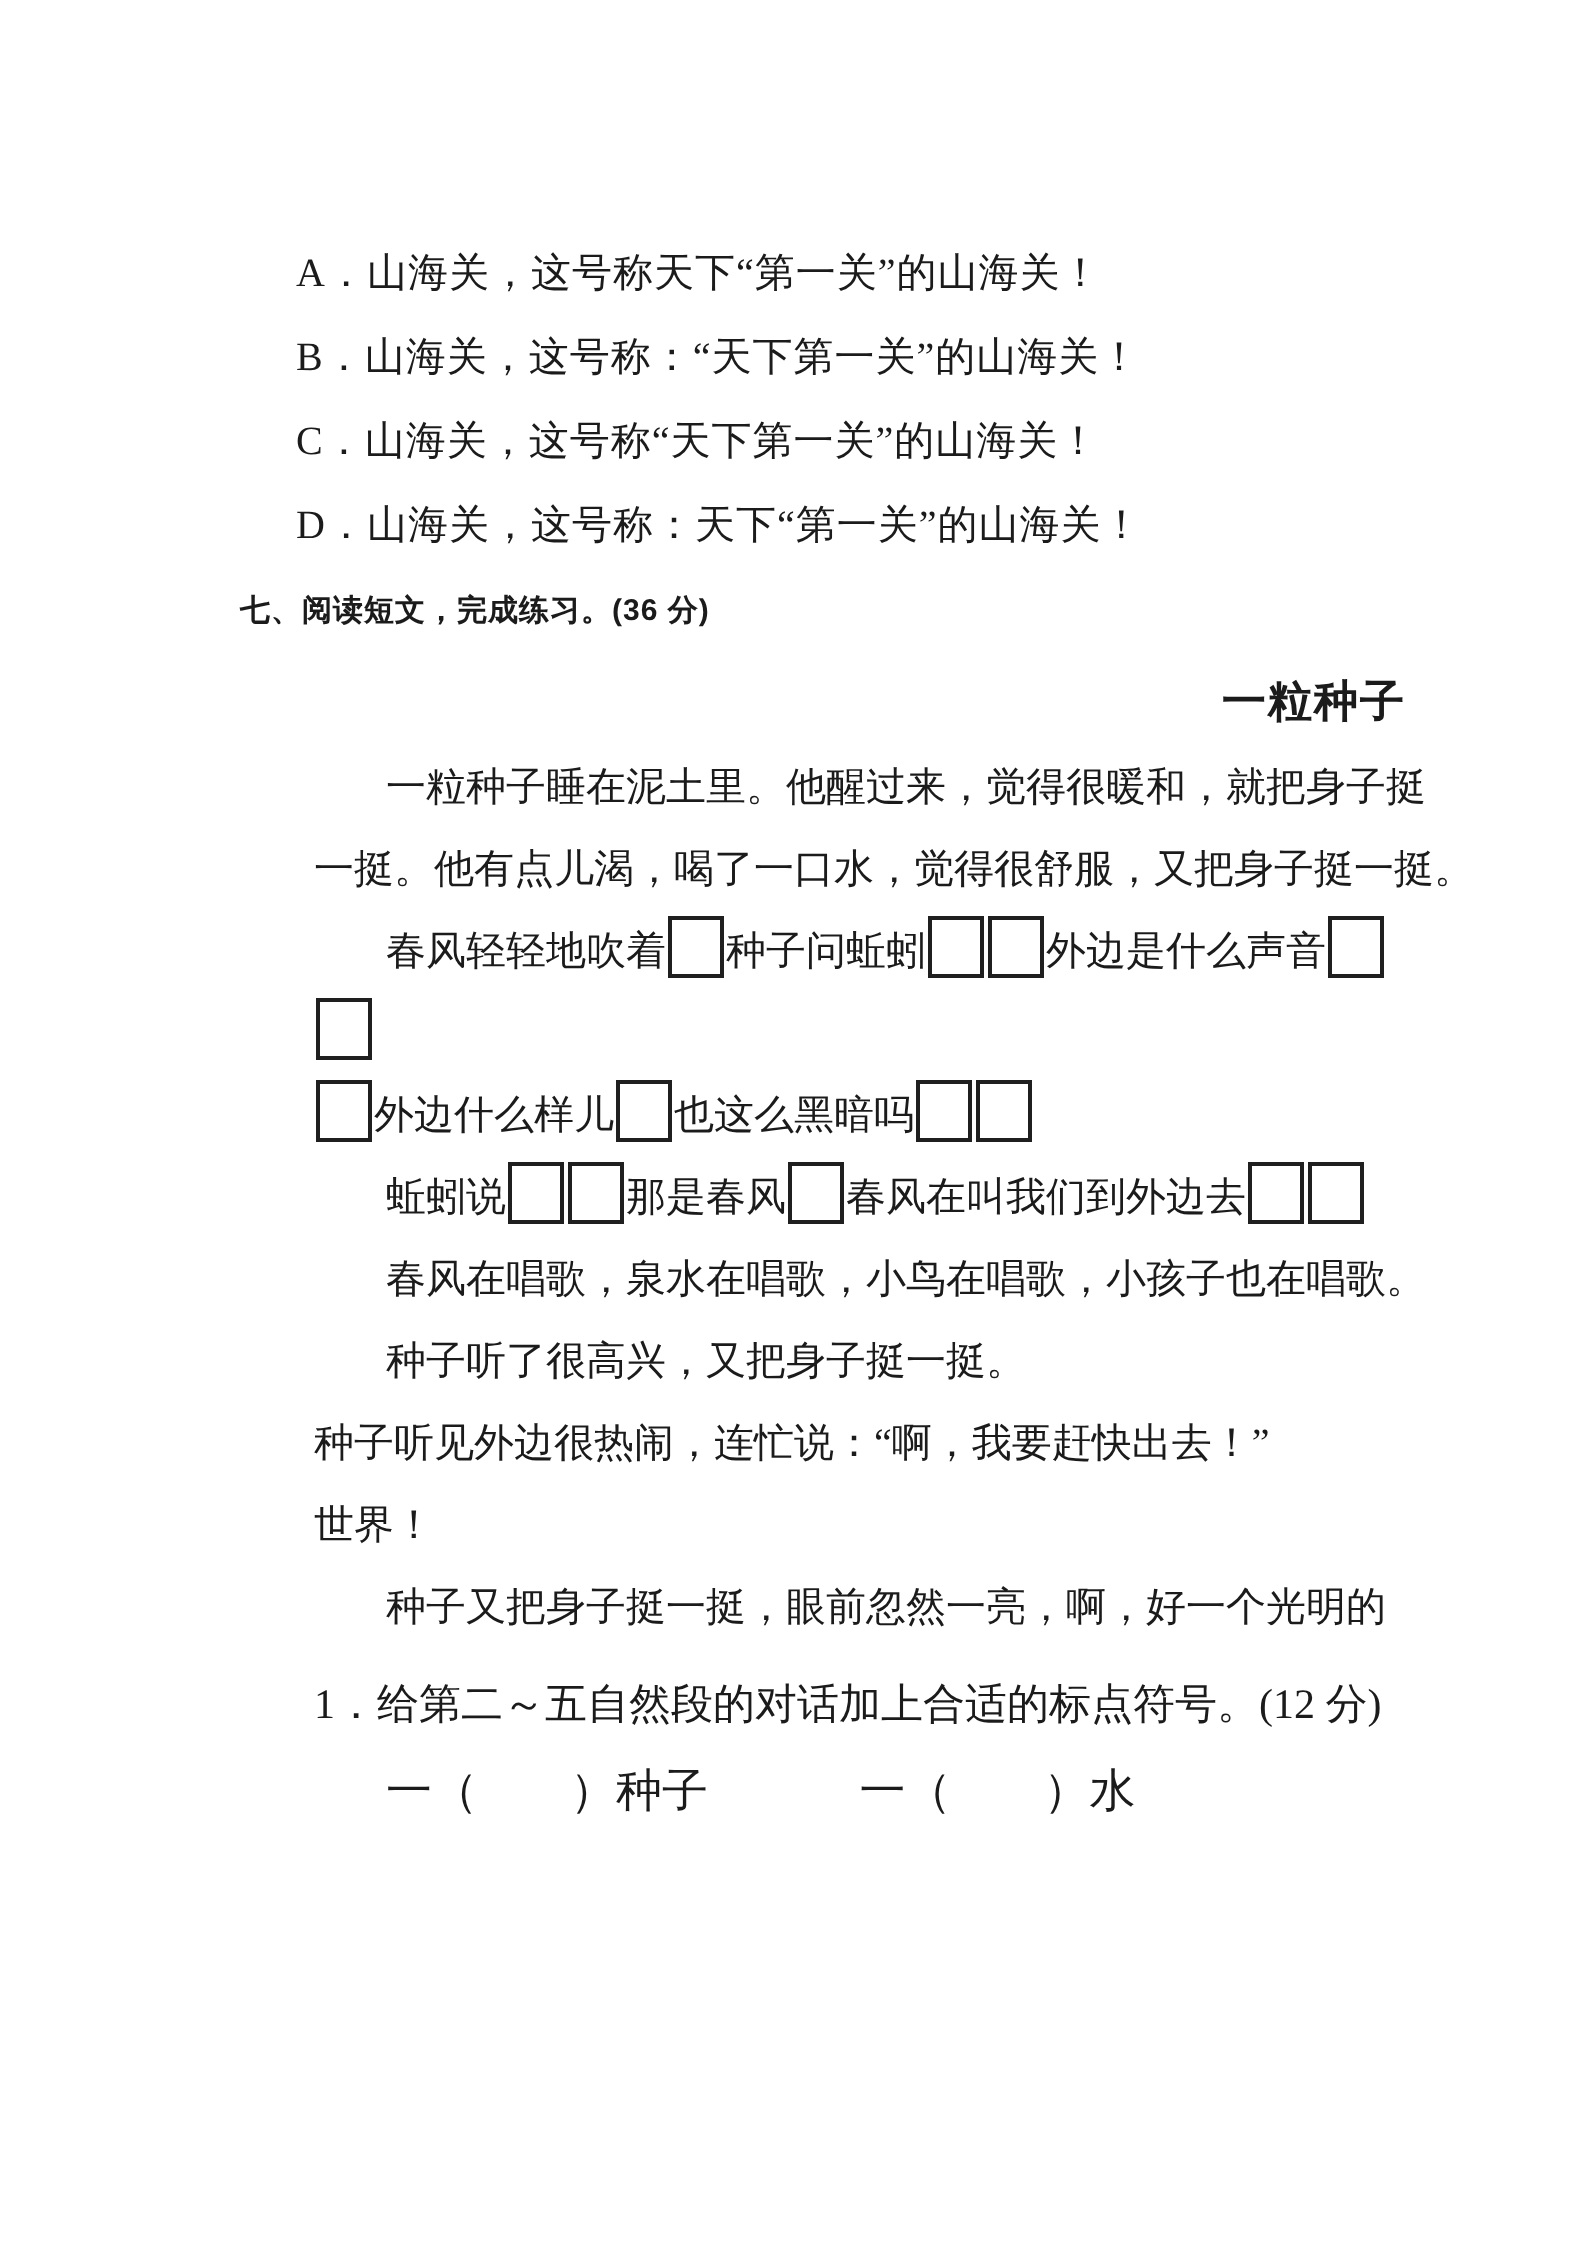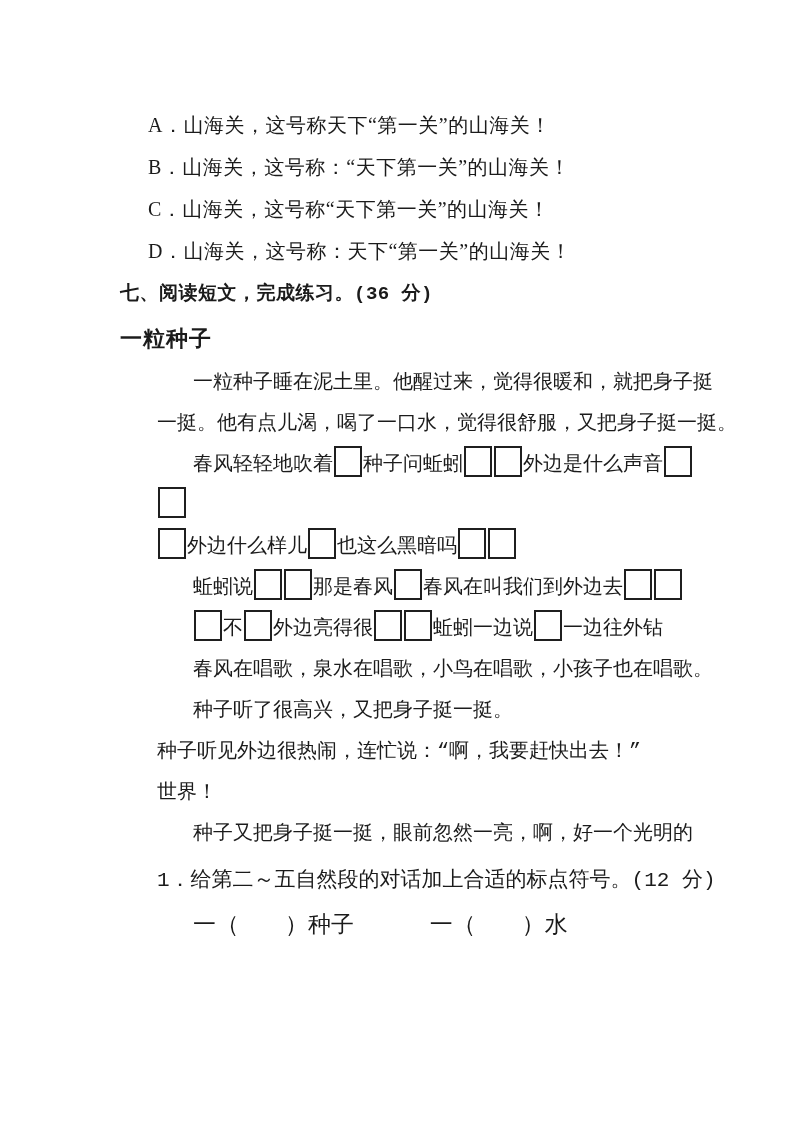--- a/index.html
+++ b/index.html
@@ -10,73 +10,72 @@
   .page {
     position: relative;
     width: 793px;
     height: 956px;
     background: #ffffff;
     color: #1b1b1b;
     box-sizing: border-box;
     padding: 104px 90px 0 120px;
     font-family: "Liberation Serif", "DejaVu Serif", serif;
     overflow: hidden;
+    margin-top: 12px;
   }
   .options {
     margin-left: 28px;
   }
   .option-line {
     font-size: 20px;
     line-height: 42px;
     letter-spacing: 0.5px;
     white-space: nowrap;
   }
   .section-heading {
-    font-family: Liberation Mono, monospace;
+    font-family: Liberation Sans, sans-serif;
     font-weight: bold;
-    font-size: 19px;
+    font-size: 15px;
     line-height: 44px;
     letter-spacing: 0.5px;
     white-space: nowrap;
   }
   .story-title {
     font-family: "Liberation Sans", "DejaVu Sans", sans-serif;
     font-weight: bold;
     font-size: 22px;
     line-height: 46px;
-    text-align: left;
+    text-align: right;
     letter-spacing: 1px;
   }
   .story-body {
     margin-left: 37px;
   }
   .story-line {
     font-size: 20px;
     line-height: 41px;
     height: 41px;
     white-space: nowrap;
-    font-family: Liberation Mono, monospace;
   }
   .story-line.indent {
     padding-left: 36px;
   }
   .pbox {
     display: inline-block;
     width: 28px;
     height: 31px;
     border: 2px solid #1f1f1f;
     box-sizing: border-box;
     vertical-align: -7px;
     margin: 0 1px;
     background: #ffffff;
   }
   .questions {
     margin-left: 37px;
     margin-top: 6px;
-    font-family: Liberation Mono, monospace;
   }
   .question-line {
     font-size: 21px;
     line-height: 42px;
     white-space: nowrap;
   }
   .quantifier-row {
     margin-left: 73px;
     margin-top: 2px;
     font-size: 23px;
@@ -106,21 +105,20 @@
 
   <div class="story-title">一粒种子</div>
 
   <div class="story-body">
       <div class="story-line indent"><span>一粒种子睡在泥土里。他醒过来，觉得很暖和，就把身子挺</span></div>
       <div class="story-line"><span>一挺。他有点儿渴，喝了一口水，觉得很舒服，又把身子挺一挺。</span></div>
       <div class="story-line indent"><span>春风轻轻地吹着</span><span class="pbox"></span><span>种子问蚯蚓</span><span class="pbox"></span><span class="pbox"></span><span>外边是什么声音</span><span class="pbox"></span></div>
       <div class="story-line"><span class="pbox"></span></div>
       <div class="story-line"><span class="pbox"></span><span>外边什么样儿</span><span class="pbox"></span><span>也这么黑暗吗</span><span class="pbox"></span><span class="pbox"></span></div>
       <div class="story-line indent"><span>蚯蚓说</span><span class="pbox"></span><span class="pbox"></span><span>那是春风</span><span class="pbox"></span><span>春风在叫我们到外边去</span><span class="pbox"></span><span class="pbox"></span></div>
-      <div class="story-line indent"><span class="pbox"></span><span>不</span><span class="pbox"></span><span>外边亮得很</span><span class="pbox"></span><span class="pbox"></span><span>蚯蚓一边说</span><span class="pbox"></span><span>一边往外钻</span></div>
       <div class="story-line indent"><span>春风在唱歌，泉水在唱歌，小鸟在唱歌，小孩子也在唱歌。</span></div>
       <div class="story-line indent"><span>种子听了很高兴，又把身子挺一挺。</span></div>
       <div class="story-line"><span>种子听见外边很热闹，连忙说：“啊，我要赶快出去！”</span></div>
       <div class="story-line"><span>世界！</span></div>
       <div class="story-line indent"><span>种子又把身子挺一挺，眼前忽然一亮，啊，好一个光明的</span></div>
     </div>
 
   <div class="questions">
     <div class="question-line">1．给第二～五自然段的对话加上合适的标点符号。(12 分)</div>
   </div>

